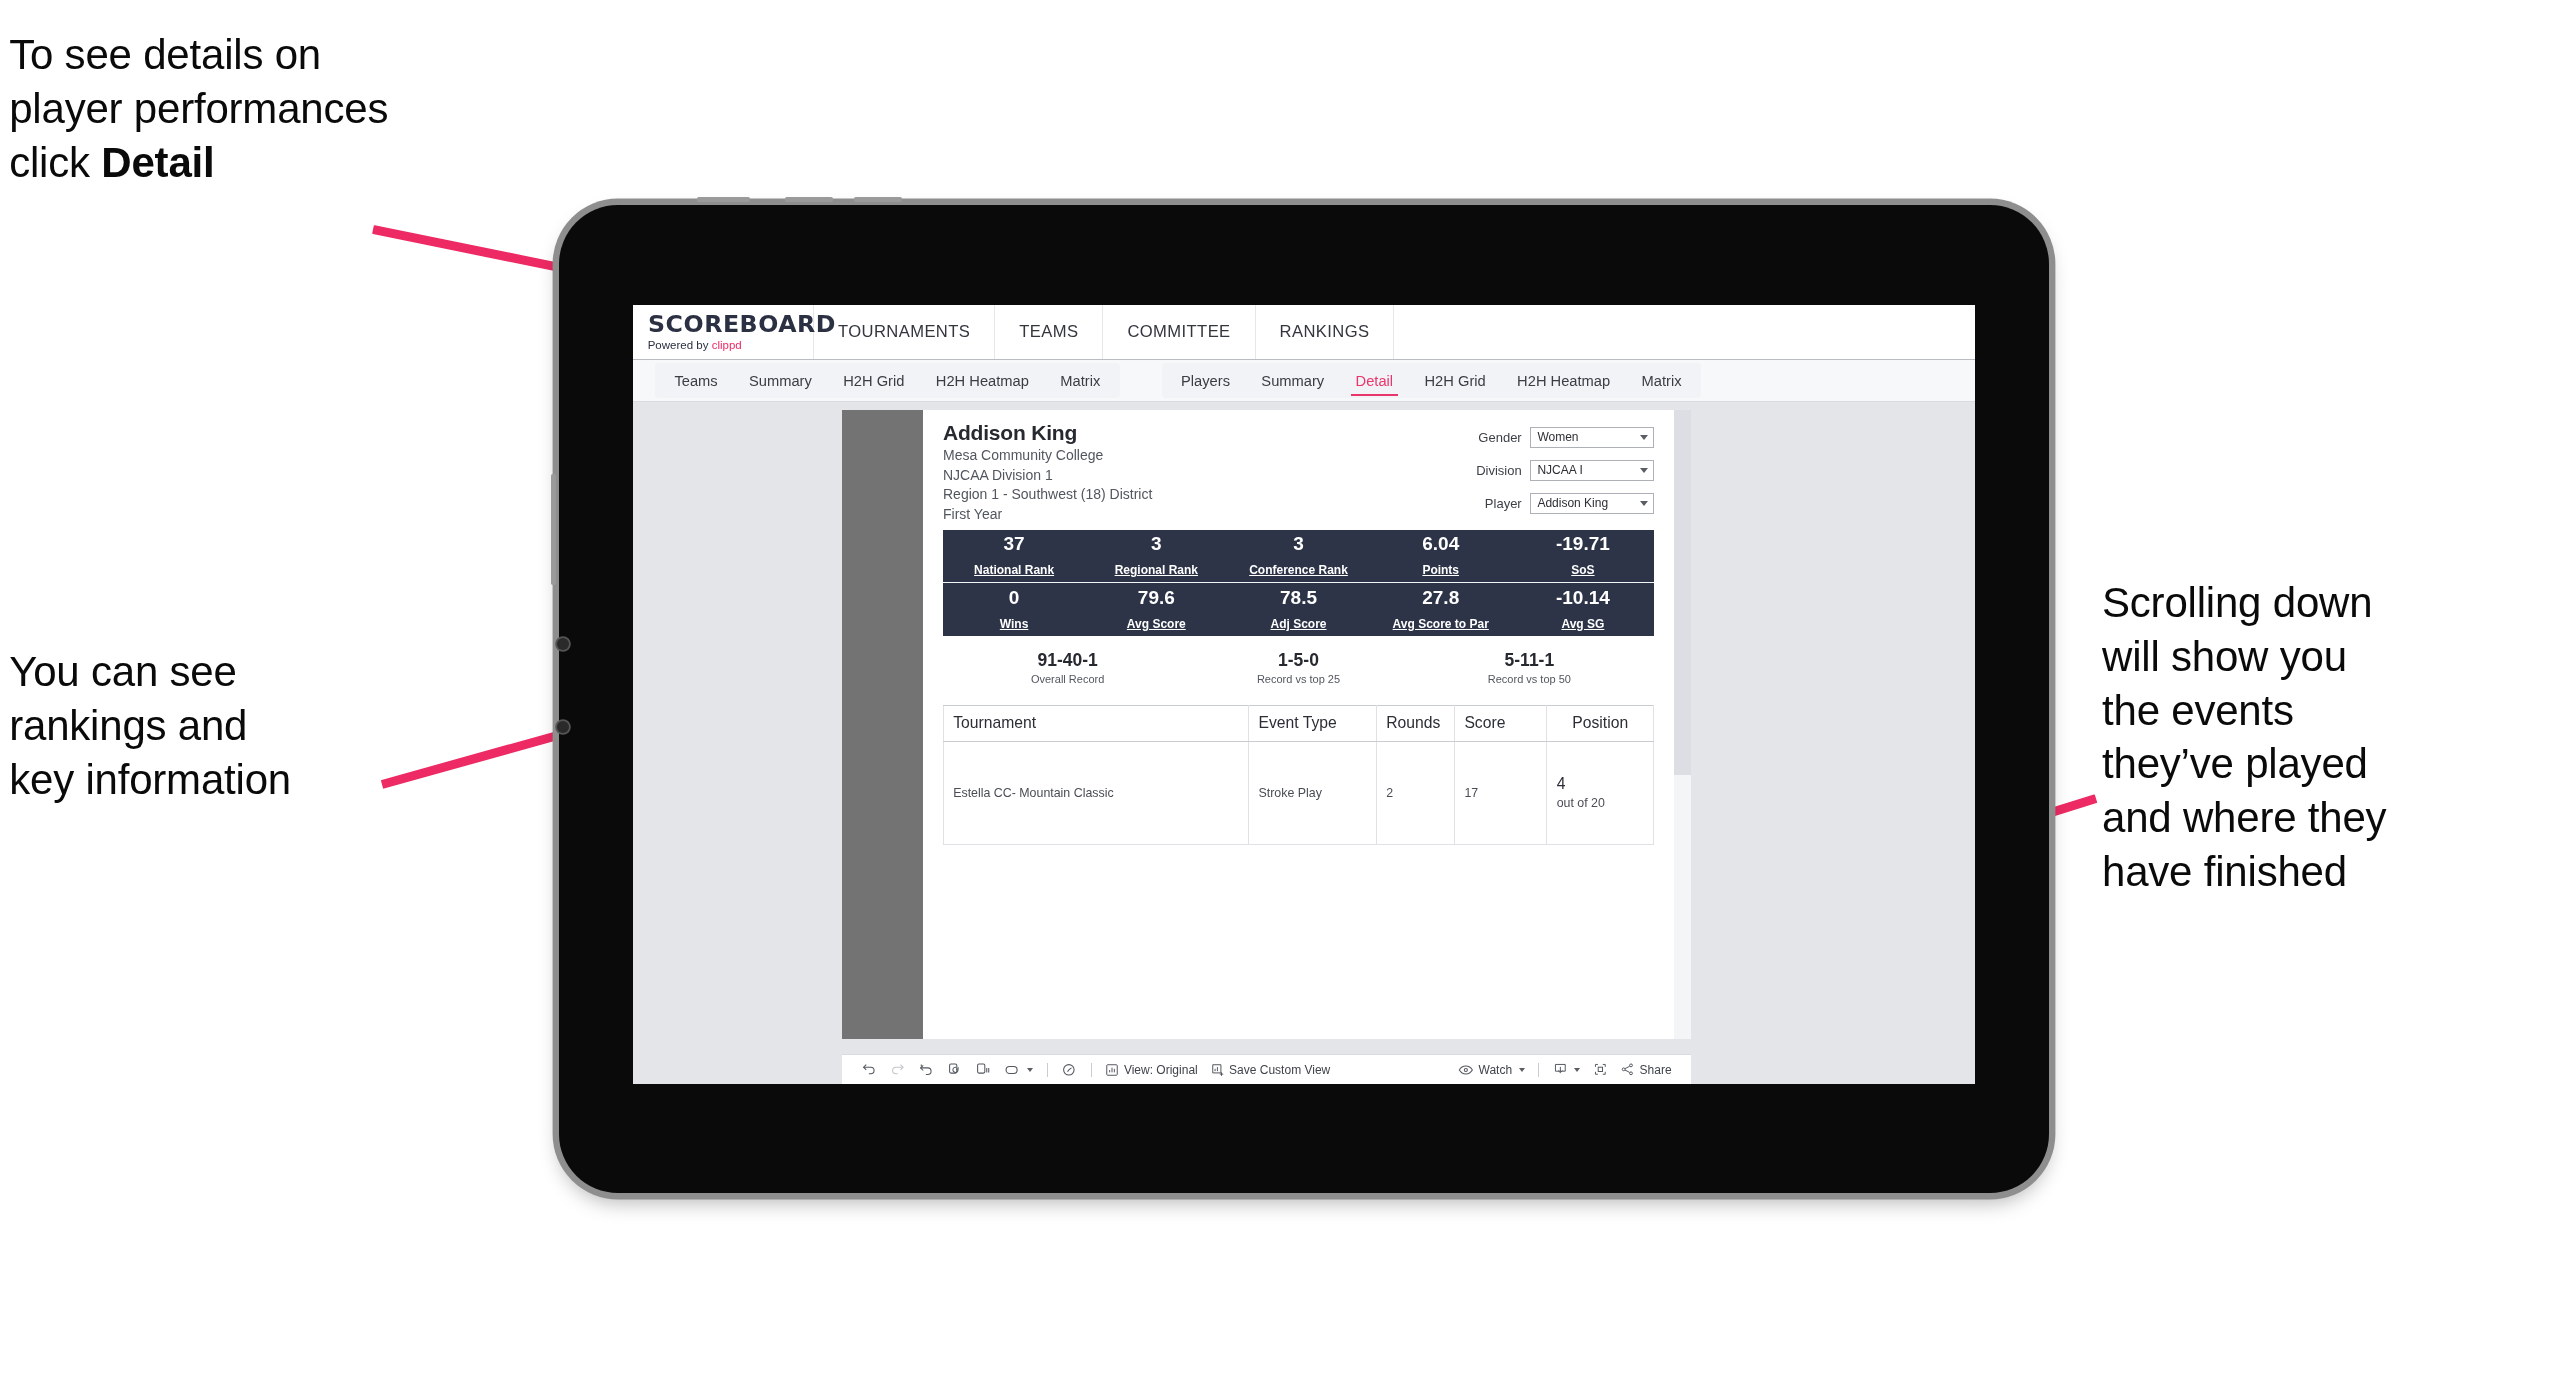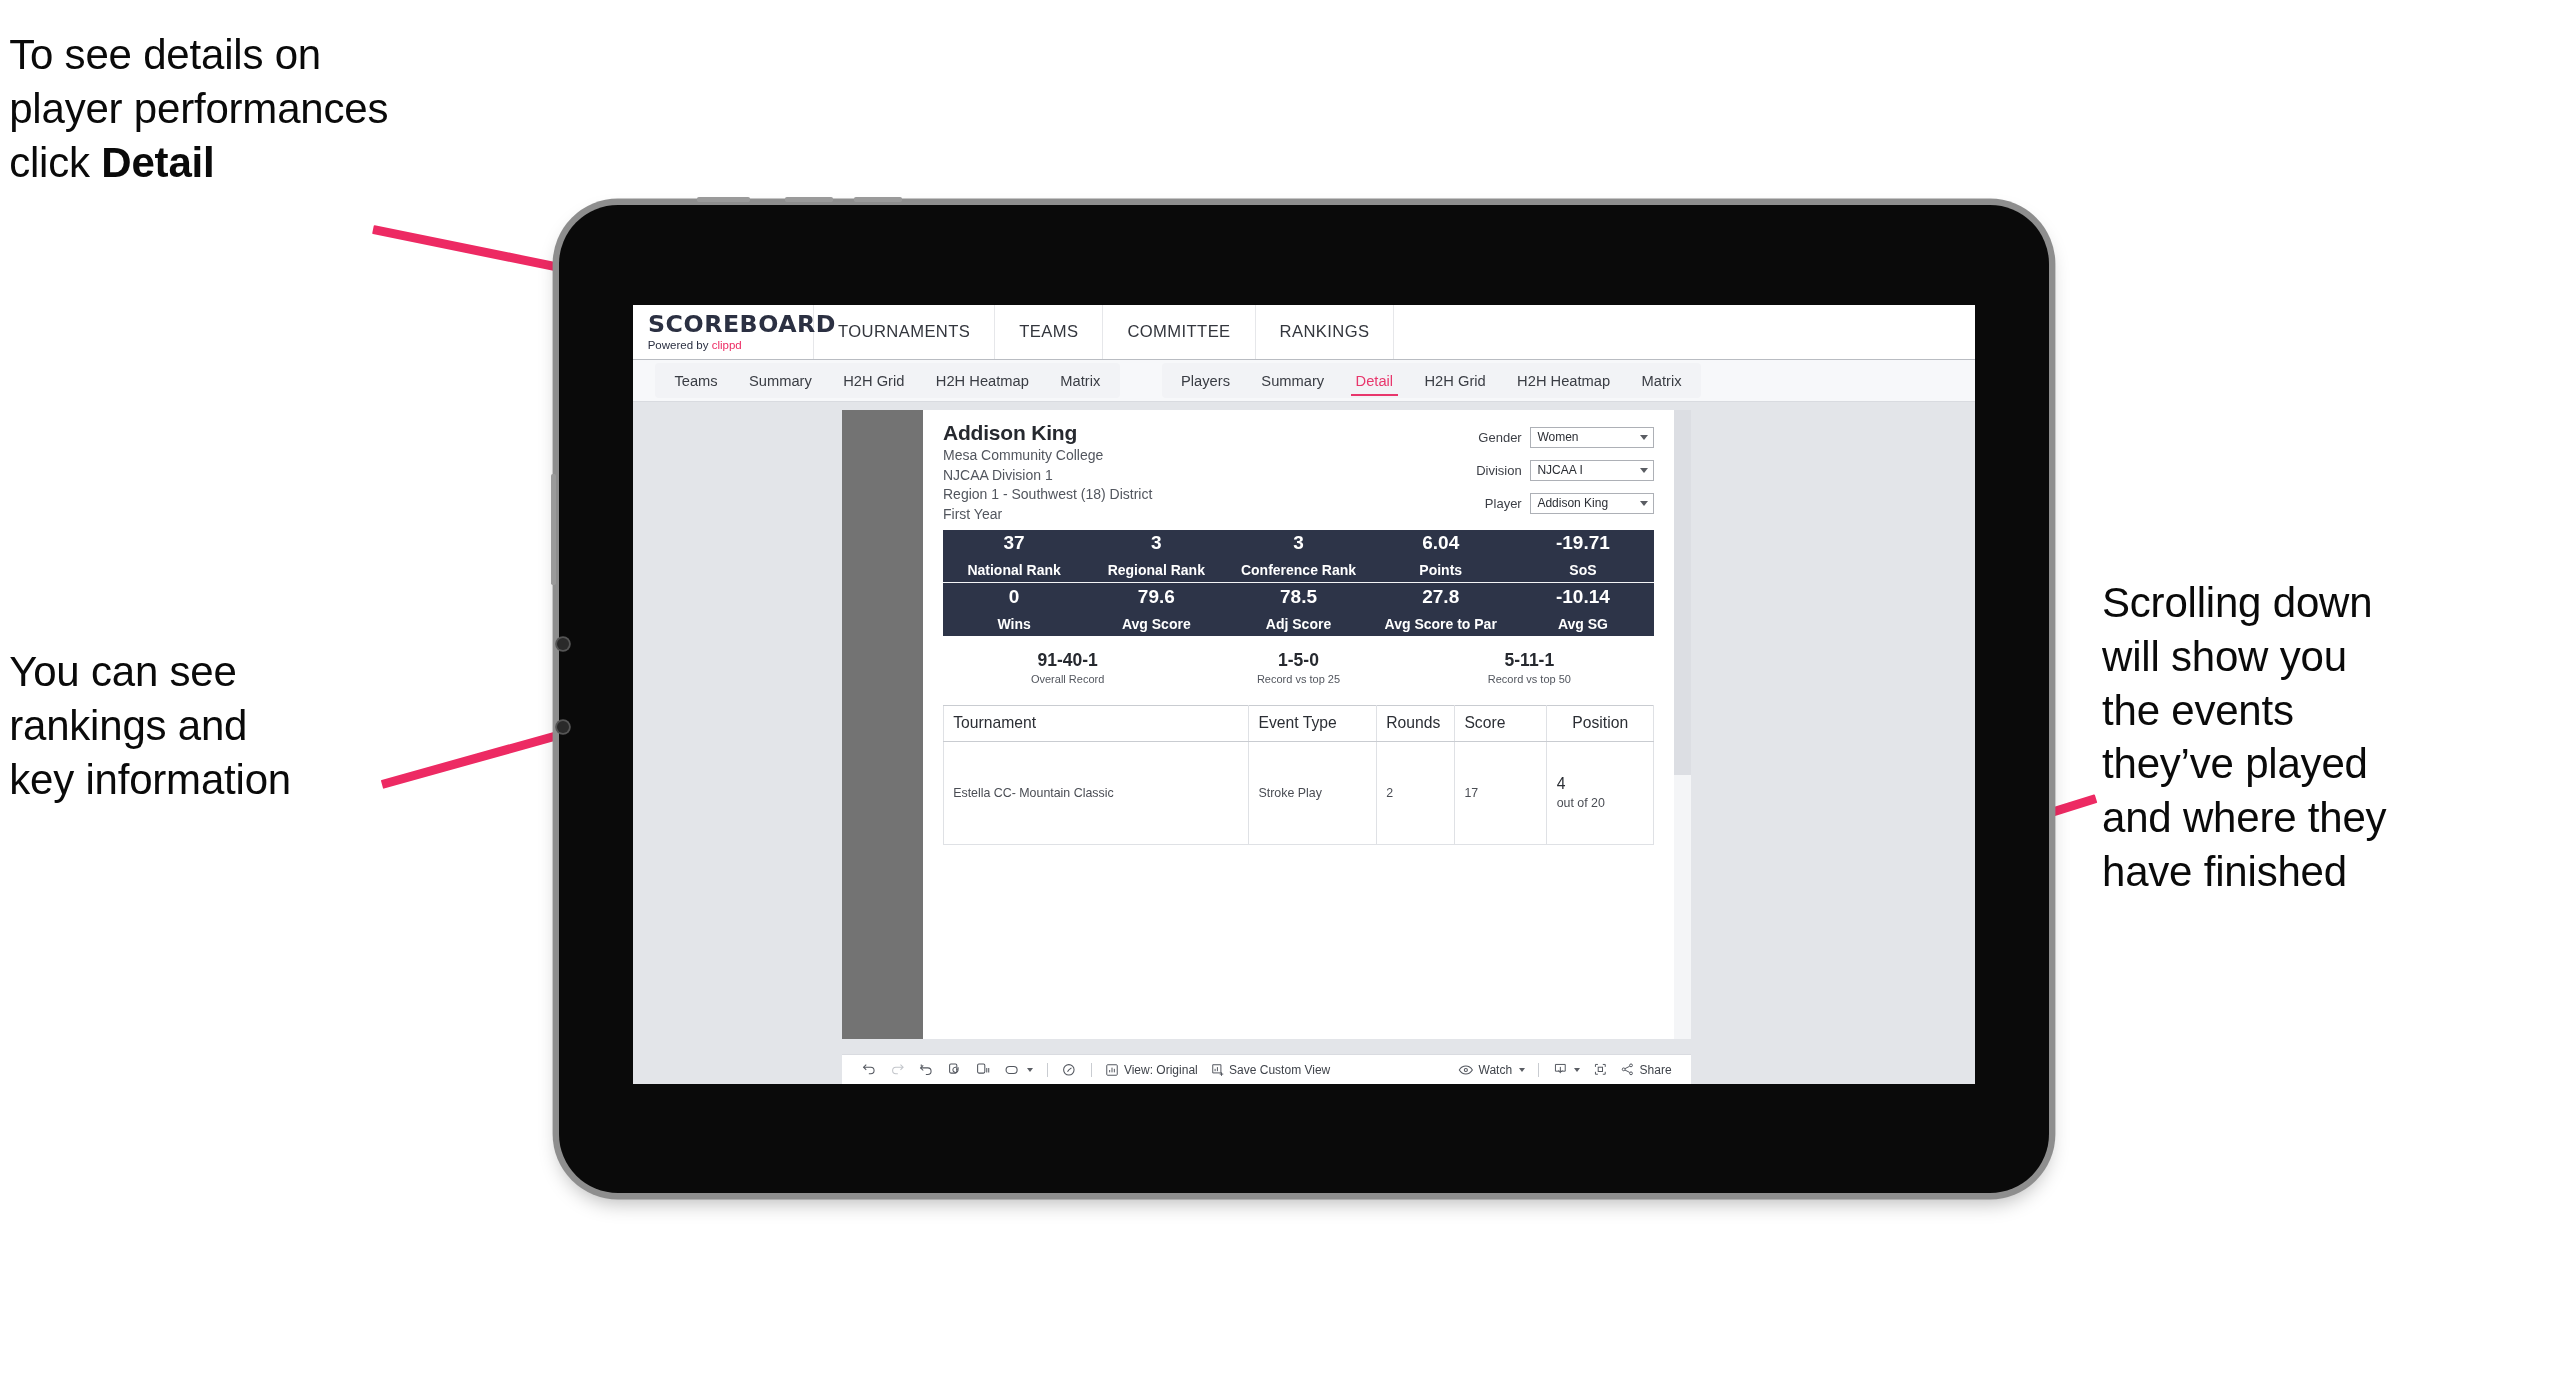--- a/index.html
+++ b/index.html
@@ -155,21 +155,21 @@
            border-right: 4.1px solid transparent; border-top: 5px solid #5a5d63; }
 
   .statbar {
     background: #2d3448; display: flex; height: 53px; margin-top: 6.4px;
     border-bottom: 1.8px solid #f4f5f7;
   }
   .statbar.second { margin-top: 0; border-bottom: none; }
   .stat { flex: 1; display: flex; flex-direction: column;
           align-items: center; justify-content: center; color: #fff; }
   .stat .v { font-size: 19px; font-weight: 700; line-height: 1.05; }
-  .stat .l { font-size: 14px; font-weight: 700; margin-top: 9px; }
+  .stat .l { font-size: 12px; font-weight: 700; margin-top: 9px; text-decoration: underline; }
 
   .recrow { display: flex; margin-top: 14.7px; padding: 0 9.2px; }
   .rec { flex: 1; text-align: center; }
   .rec .v { font-size: 17.5px; font-weight: 700; color: #26292f; }
   .rec .l { font-size: 11px; color: #52565e; margin-top: 1.8px; }
 
   table.events { width: 100%; border-collapse: collapse; margin-top: 20px; }
   table.events th, table.events td {
     border: 0.9px solid #dfe1e5; text-align: left; vertical-align: middle;
   }

